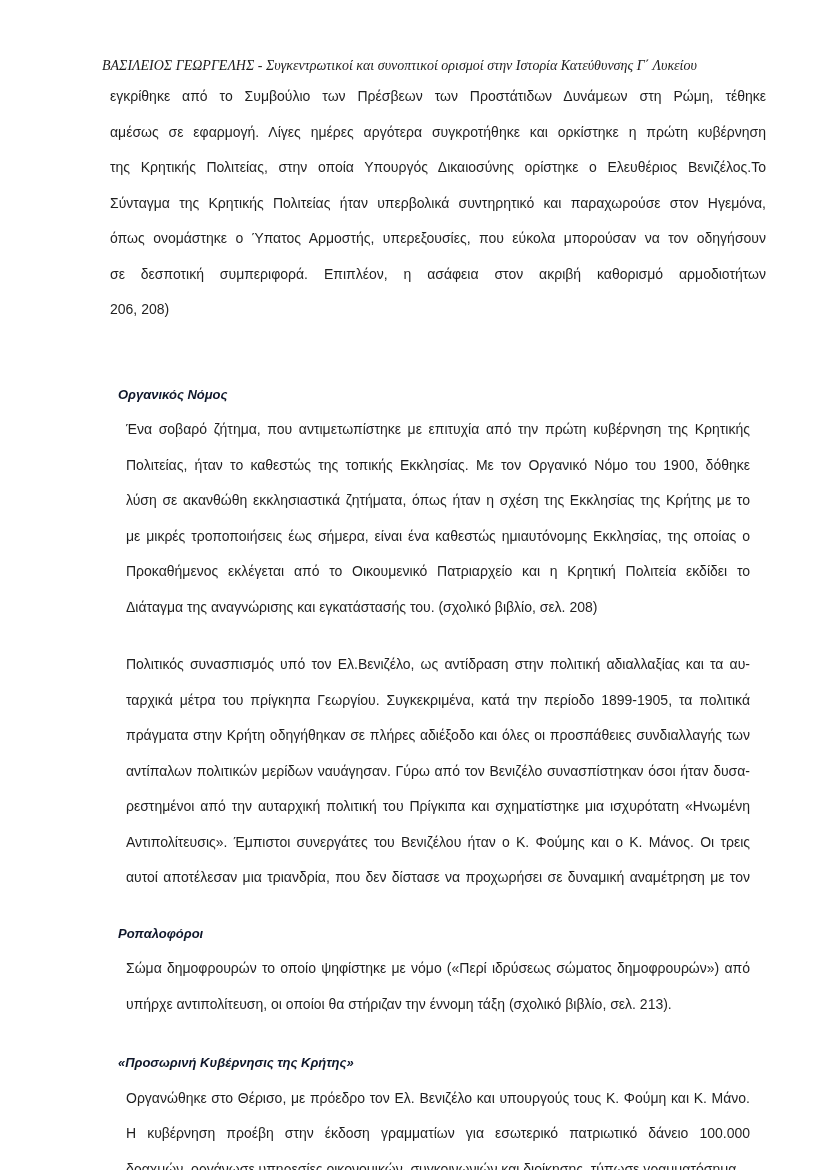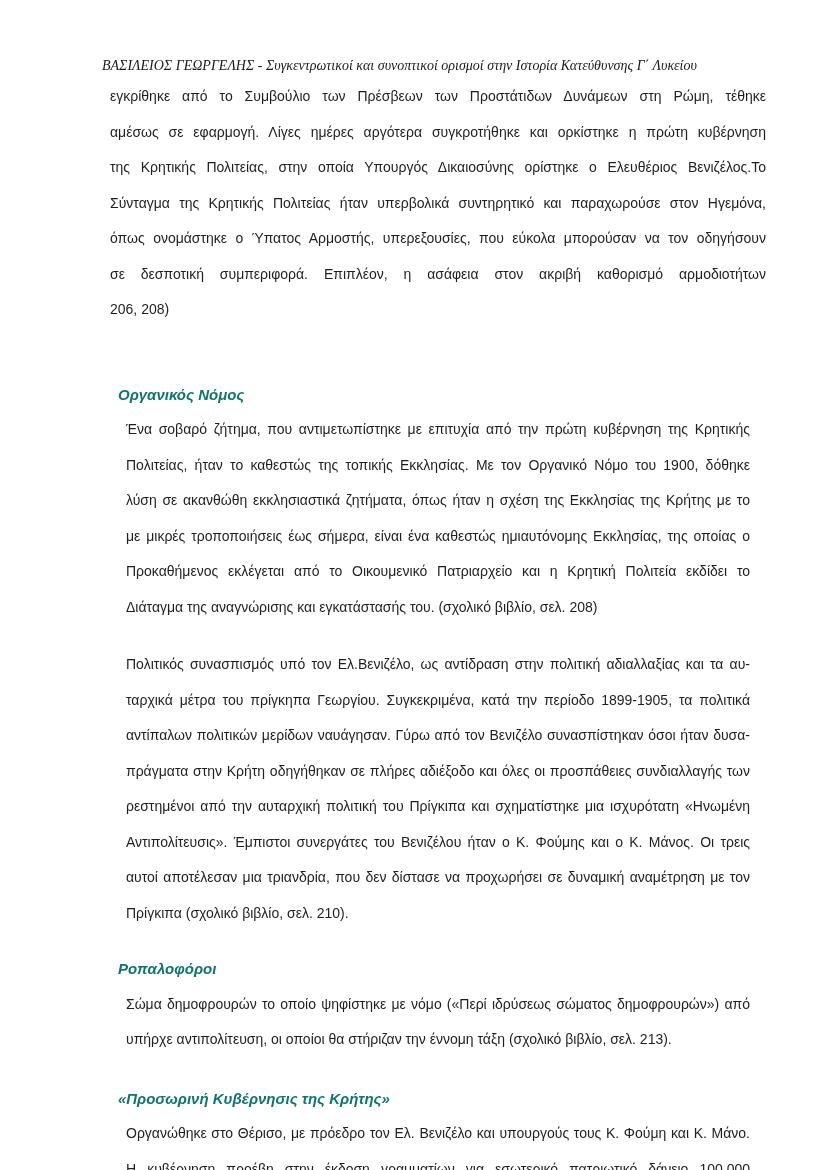--- a/index.html
+++ b/index.html
@@ -26,25 +26,25 @@
   .para { width: 100%; }
   .line {
     font-size: 14px;
     line-height: 27.5px;
     text-align: justify;
     text-align-last: justify;
     white-space: normal;
   }
   .line.last { text-align-last: left; }
   .section-heading {
-    font-size: 15px;
+    font-size: 13px;
     font-weight: bold;
     font-style: italic;
     line-height: 27.5px;
-    color: #0f766e;
+    color: #0f172a;
   }
   .section.s1 { margin-top: 57px; }
   .section.s2 { margin-top: 30px; }
   .section.s3 { margin-top: 28px; }
   .section.s4 { margin-top: 31px; }
   .page-number {
     margin-top: 6px;
     font-family: "Liberation Serif", "DejaVu Serif", serif;
     font-size: 15px;
     line-height: 18px;
@@ -76,26 +76,25 @@
           <div class="line">λύση σε ακανθώθη εκκλησιαστικά ζητήματα, όπως ήταν η σχέση της Εκκλησίας της Κρήτης με το</div>
           <div class="line">με μικρές τροποποιήσεις έως σήμερα, είναι ένα καθεστώς ημιαυτόνομης Εκκλησίας, της οποίας ο</div>
           <div class="line">Προκαθήμενος εκλέγεται από το Οικουμενικό Πατριαρχείο και η Κρητική Πολιτεία εκδίδει το</div>
           <div class="line last">Διάταγμα της αναγνώρισης και εγκατάστασής του. (σχολικό βιβλίο, σελ. 208)</div>
         </div>
       </section>
       <section class="section s2">
         <div class="para">
           <div class="line">Πολιτικός συνασπισμός υπό τον Ελ.Βενιζέλο, ως αντίδραση στην πολιτική αδιαλλαξίας και τα αυ-</div>
           <div class="line">ταρχικά μέτρα του πρίγκηπα Γεωργίου. Συγκεκριμένα, κατά την περίοδο 1899-1905, τα πολιτικά</div>
+          <div class="line">πράγματα στην Κρήτη οδηγήθηκαν σε πλήρες αδιέξοδο και όλες οι προσπάθειες συνδιαλλαγής των</div>
           <div class="line">αντίπαλων πολιτικών μερίδων ναυάγησαν. Γύρω από τον Βενιζέλο συνασπίστηκαν όσοι ήταν δυσα-</div>
-          <div class="line">πράγματα στην Κρήτη οδηγήθηκαν σε πλήρες αδιέξοδο και όλες οι προσπάθειες συνδιαλλαγής των</div>
           <div class="line">ρεστημένοι από την αυταρχική πολιτική του Πρίγκιπα και σχηματίστηκε μια ισχυρότατη «Ηνωμένη</div>
           <div class="line">Αντιπολίτευσις». Έμπιστοι συνεργάτες του Βενιζέλου ήταν ο Κ. Φούμης και ο Κ. Μάνος. Οι τρεις</div>
           <div class="line">αυτοί αποτέλεσαν μια τριανδρία, που δεν δίστασε να προχωρήσει σε δυναμική αναμέτρηση με τον</div>
-          <div class="line last">Πρίγκιπα (σχολικό βιβλίο, σελ. 210).</div>
         </div>
       </section>
       <section class="section s3">
         <div class="section-heading">Ροπαλοφόροι</div>
         <div class="para">
           <div class="line">Σώμα δημοφρουρών το οποίο ψηφίστηκε με νόμο («Περί ιδρύσεως σώματος δημοφρουρών») από</div>
           <div class="line last">υπήρχε αντιπολίτευση, οι οποίοι θα στήριζαν την έννομη τάξη (σχολικό βιβλίο, σελ. 213).</div>
         </div>
       </section>
       <section class="section s4">

